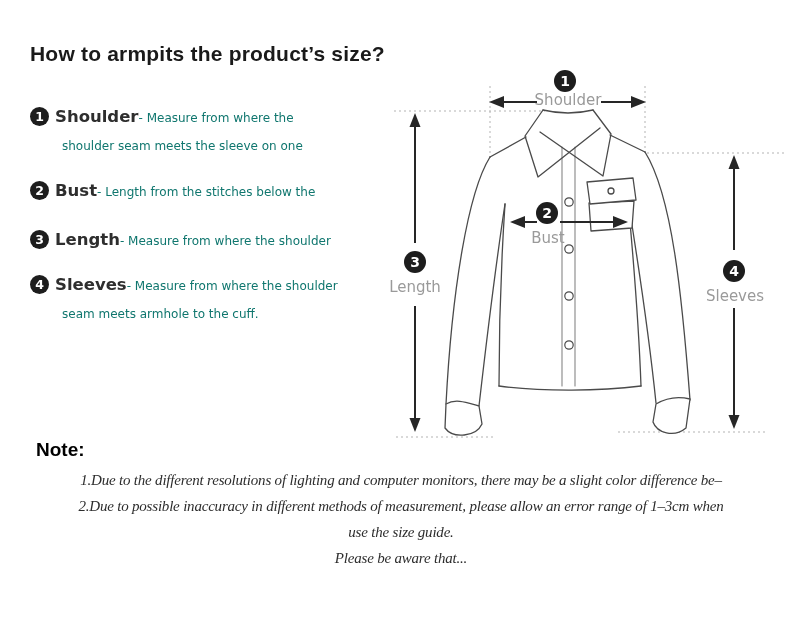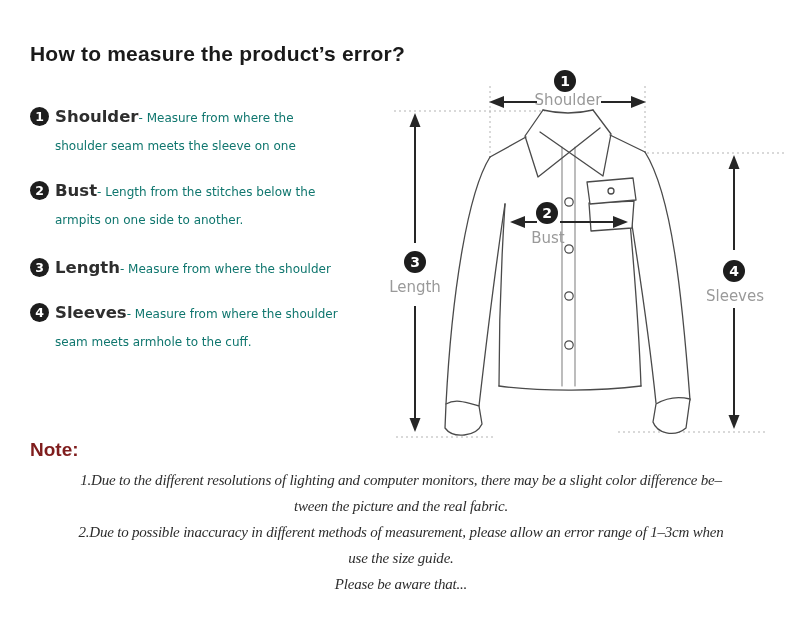--- a/index.html
+++ b/index.html
@@ -11,56 +11,55 @@
   
   .instructions{position:absolute;left:30px;top:103px;width:370px;}
   .ins-item{position:relative;padding-left:25px;line-height:28px;margin:0 0 17px 0;}
   .ins-item.m2{margin-bottom:20px;}
   .ins-item.m3{margin-bottom:16px;}
   .lbadge{position:absolute;left:0;top:4px;width:19px;height:19px;border-radius:50%;
         background:#1d1d1d;color:#fff;font-size:12.5px;font-weight:bold;text-align:center;
         line-height:19px;}
   .term{font-size:16.5px;font-weight:bold;color:#2e2e2e;white-space:nowrap;}
   .desc{font-size:12px;color:#0f766e;white-space:nowrap;}
-  .cont{display:block;}
+  .cont{display:block;margin-left:7px;}
 
   
   .diagram-svg{position:absolute;left:370px;top:55px;width:420px;height:395px;}
   .dbadge{position:absolute;width:22px;height:22px;border-radius:50%;background:#1d1d1d;
         color:#fff;font-size:14px;font-weight:bold;text-align:center;line-height:22px;}
   .dlabel{position:absolute;transform:translateX(-50%);font-size:15px;color:#9a9a9a;
         white-space:nowrap;}
 
   
-  .note-title{position:absolute;left:30px;top:439px;margin:0;font-size:19px;font-weight:bold;
-        color:#7f1d1d;font-family:"Liberation Sans",sans-serif;}
+  .note-title{position:absolute;left:36px;top:439px;margin:0;font-size:19px;font-weight:bold;
+        color:#000000;font-family:"Liberation Sans",sans-serif;}
   .note-lines{position:absolute;left:12px;top:467px;width:778px;
         font-family:"Liberation Serif","DejaVu Serif",serif;font-style:italic;
         font-size:15px;letter-spacing:-0.2px;color:#2d2d2d;line-height:26px;text-align:center;}
   .note-line{white-space:nowrap;}
 </style>
 </head>
 <body>
 
 <div class="page">
 
-  <h1 class="page-title">How to measure the product’s error?</h1>
+  <h1 class="page-title">How to armpits the product’s size?</h1>
 
   <div class="instructions">
 
     <div class="ins-item">
       <span class="lbadge">1</span>
       <span class="term">Shoulder</span><span class="desc">- Measure from where the</span>
       <span class="desc cont">shoulder seam meets the sleeve on one</span>
     </div>
 
     <div class="ins-item m2">
       <span class="lbadge">2</span>
       <span class="term">Bust</span><span class="desc">- Length from the stitches below the</span>
-      <span class="desc cont">armpits on one side to another.</span>
     </div>
 
     <div class="ins-item m3">
       <span class="lbadge">3</span>
       <span class="term">Length</span><span class="desc">- Measure from where the shoulder</span>
     </div>
 
     <div class="ins-item">
       <span class="lbadge">4</span>
       <span class="term">Sleeves</span><span class="desc">- Measure from where the shoulder</span>
@@ -154,19 +153,18 @@
 
   <div class="dbadge" style="left:404px;top:251px;">3</div>
   <div class="dlabel" style="left:415px;top:278px;">Length</div>
 
   <div class="dbadge" style="left:723px;top:260px;">4</div>
   <div class="dlabel" style="left:735px;top:287px;">Sleeves</div>
 
   <h2 class="note-title">Note:</h2>
   <div class="note-lines">
     <div class="note-line">1.Due to the different resolutions of lighting and computer monitors, there may be a slight color difference be–</div>
-    <div class="note-line">tween the picture and the real fabric.</div>
     <div class="note-line">2.Due to possible inaccuracy in different methods of measurement, please allow an error range of 1–3cm when</div>
     <div class="note-line">use the size guide.</div>
     <div class="note-line">Please be aware that...</div>
   </div>
 
 </div>
 
 </body></html>

